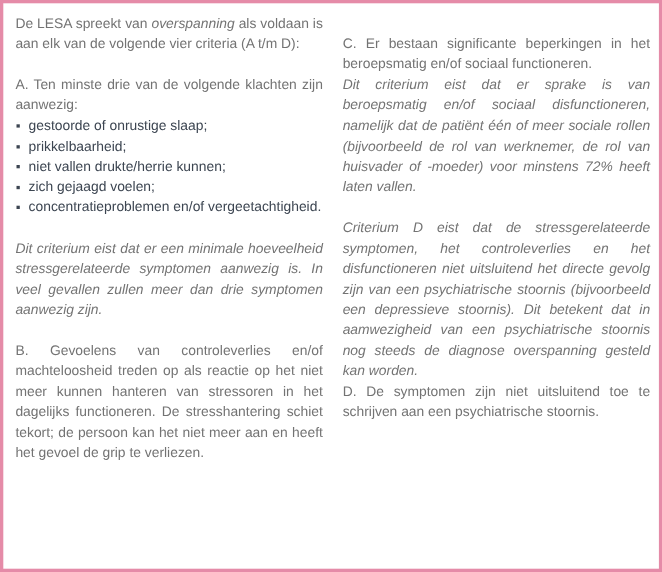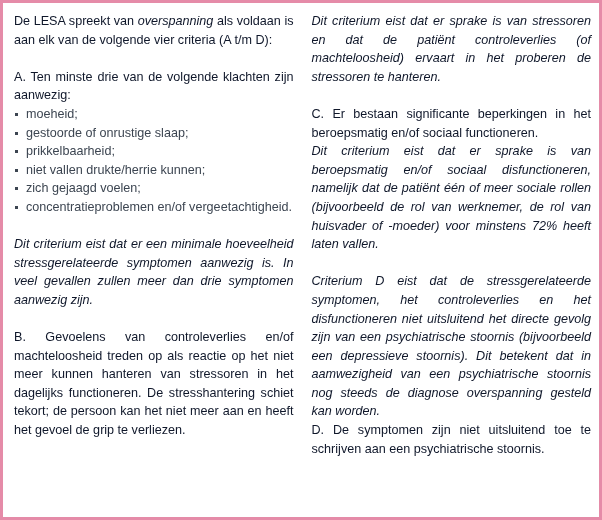--- a/index.html
+++ b/index.html
@@ -34,21 +34,21 @@
     width: 283px;
     box-sizing: border-box;
   }
   .col-left { padding-right: 0; }
   .col-right { margin-left: 18px; }
 
   p.para {
     margin: 0;
     font-size: 12.6px;
     line-height: 18.6px;
-    color: #0f172a;
+    color: #737373;
     text-align: justify;
     text-justify: inter-word;
     hyphens: manual;
   }
   p.para.italic {
     font-style: italic;
   }
   .spacer-para { height: 18.6px; }
 
   ul.bullets {
@@ -87,41 +87,39 @@
 
     <div class="col col-left">
 
       <p class="para"><span>De LESA spreekt van </span><em>overspanning</em><span> als voldaan is aan elk van de volgende vier criteria (A t/m D):</span></p>
 
       <div class="spacer-para"></div>
 
       <p class="para">A. Ten minste drie van de volgende klachten zijn aanwezig:</p>
 
       <ul class="bullets">
-        <li>moeheid;</li>
         <li>gestoorde of onrustige slaap;</li>
         <li>prikkelbaarheid;</li>
         <li>niet vallen drukte/herrie kunnen;</li>
         <li>zich gejaagd voelen;</li>
         <li class="wrap">concentratieproblemen en/of vergeetachtigheid.</li>
       </ul>
 
       <div class="spacer-para"></div>
 
       <p class="para italic">Dit criterium eist dat er een minimale hoeveelheid stressgerelateerde symptomen aanwezig is. In veel gevallen zullen meer dan drie symptomen aanwezig zijn.</p>
 
       <div class="spacer-para"></div>
 
       <p class="para">B. Gevoelens van controleverlies en/of machteloosheid treden op als reactie op het niet meer kunnen hanteren van stressoren in het dagelijks functioneren. De stresshantering schiet tekort; de persoon kan het niet meer aan en heeft het gevoel de grip te verliezen.</p>
 
     </div>
 
     <div class="col col-right">
 
-      <p class="para italic">Dit criterium eist dat er sprake is van stressoren en dat de patiënt controleverlies (of machteloosheid) ervaart in het proberen de stressoren te hanteren.</p>
 
       <div class="spacer-para"></div>
 
       <p class="para">C. Er bestaan significante beperkingen in het beroepsmatig en/of sociaal functioneren.</p>
 
       <p class="para italic">Dit criterium eist dat er sprake is van beroepsmatig en/of sociaal disfunctioneren, namelijk dat de patiënt één of meer sociale rollen (bijvoorbeeld de rol van werknemer, de rol van huisvader of -moeder) voor minstens 72% heeft laten vallen.</p>
 
       <div class="spacer-para"></div>
 
       <p class="para italic">Criterium D eist dat de stressgerelateerde symptomen, het controleverlies en het disfunctioneren niet uitsluitend het directe gevolg zijn van een psychiatrische stoornis (bijvoorbeeld een depressieve stoornis). Dit betekent dat in aamwezigheid van een psychiatrische stoornis nog steeds de diagnose overspanning gesteld kan worden.</p>

